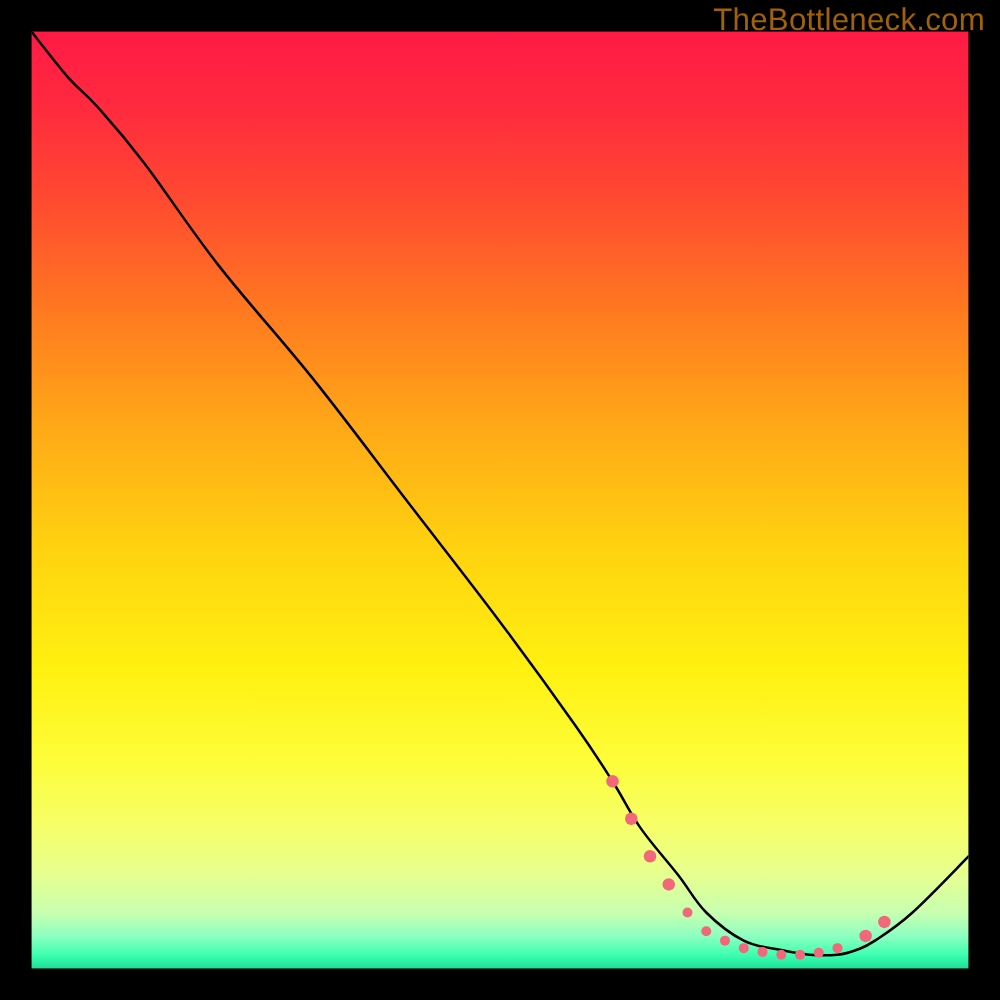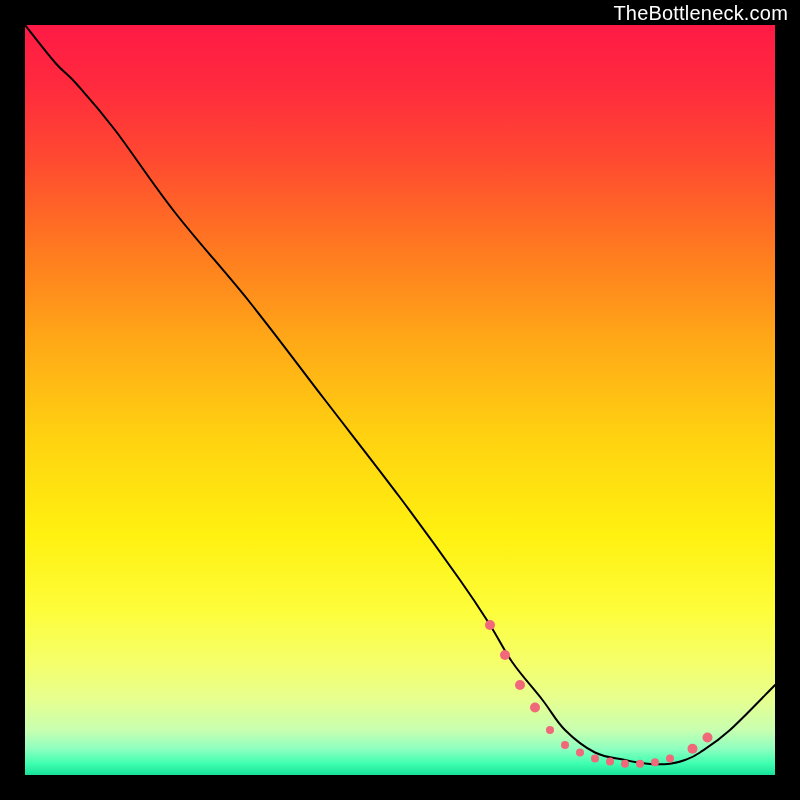--- a/index.html
+++ b/index.html
@@ -22,22 +22,22 @@
     left: 25px;
     top: 25px;
     width: 750px;
     height: 750px;
     overflow: hidden;
   }
   .watermark {
     position: absolute;
     top: 2px;
     right: 12px;
-    color: #ffffff;
-    font-size: 20px;
+    color: #a16207;
+    font-size: 25px;
     font-weight: 400;
     letter-spacing: 0.2px;
     z-index: 30;
   }
   svg {
     display: block;
     width: 750px;
     height: 750px;
   }
 </style>

